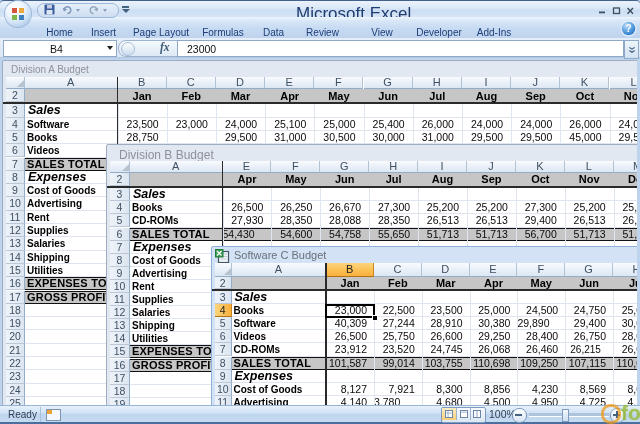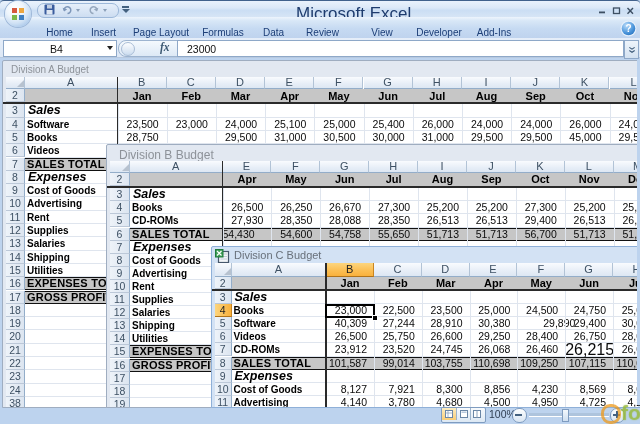--- a/index.html
+++ b/index.html
@@ -111,21 +111,21 @@
       <div class="ab" style="left:3px;top:269.4px;width:18px;height:12.3px;background:linear-gradient(90deg,#eef3f9,#dce5f0);border-right:1px solid #93adc9;border-bottom:1px solid #bcc8d8;color:#3d5063;font-size:10.5px;text-align:center;line-height:13.3px">20</div>
       <div class="ab" style="left:22px;top:281.7px;width:616px;height:1px;background:#dfe5ee"></div>
       <div class="ab" style="left:3px;top:282.7px;width:18px;height:12.3px;background:linear-gradient(90deg,#eef3f9,#dce5f0);border-right:1px solid #93adc9;border-bottom:1px solid #bcc8d8;color:#3d5063;font-size:10.5px;text-align:center;line-height:13.3px">21</div>
       <div class="ab" style="left:22px;top:295.0px;width:616px;height:1px;background:#dfe5ee"></div>
       <div class="ab" style="left:3px;top:296.0px;width:18px;height:12.3px;background:linear-gradient(90deg,#eef3f9,#dce5f0);border-right:1px solid #93adc9;border-bottom:1px solid #bcc8d8;color:#3d5063;font-size:10.5px;text-align:center;line-height:13.3px">22</div>
       <div class="ab" style="left:22px;top:308.3px;width:616px;height:1px;background:#dfe5ee"></div>
       <div class="ab" style="left:3px;top:309.3px;width:18px;height:12.3px;background:linear-gradient(90deg,#eef3f9,#dce5f0);border-right:1px solid #93adc9;border-bottom:1px solid #bcc8d8;color:#3d5063;font-size:10.5px;text-align:center;line-height:13.3px">23</div>
       <div class="ab" style="left:22px;top:321.6px;width:616px;height:1px;background:#dfe5ee"></div>
       <div class="ab" style="left:3px;top:322.6px;width:18px;height:12.3px;background:linear-gradient(90deg,#eef3f9,#dce5f0);border-right:1px solid #93adc9;border-bottom:1px solid #bcc8d8;color:#3d5063;font-size:10px;text-align:center;line-height:13.3px">24</div>
       <div class="ab" style="left:22px;top:334.9px;width:616px;height:1px;background:#dfe5ee"></div>
-      <div class="ab" style="left:3px;top:335.9px;width:18px;height:12.3px;background:linear-gradient(90deg,#eef3f9,#dce5f0);border-right:1px solid #93adc9;border-bottom:1px solid #bcc8d8;color:#3d5063;font-size:10.5px;text-align:center;line-height:13.3px">38</div>
+      <div class="ab" style="left:3px;top:335.9px;width:18px;height:12.3px;background:linear-gradient(90deg,#eef3f9,#dce5f0);border-right:1px solid #93adc9;border-bottom:1px solid #bcc8d8;color:#3d5063;font-size:10.5px;text-align:center;line-height:13.3px">25</div>
       <div class="ab" style="left:114.5px;top:43.3px;width:1px;height:302.7px;background:#dfe5ee"></div>
       <div class="ab" style="left:163.7px;top:43.3px;width:1px;height:302.7px;background:#dfe5ee"></div>
       <div class="ab" style="left:212.9px;top:43.3px;width:1px;height:302.7px;background:#dfe5ee"></div>
       <div class="ab" style="left:262.1px;top:43.3px;width:1px;height:302.7px;background:#dfe5ee"></div>
       <div class="ab" style="left:311.3px;top:43.3px;width:1px;height:302.7px;background:#dfe5ee"></div>
       <div class="ab" style="left:360.5px;top:43.3px;width:1px;height:302.7px;background:#dfe5ee"></div>
       <div class="ab" style="left:409.7px;top:43.3px;width:1px;height:302.7px;background:#dfe5ee"></div>
       <div class="ab" style="left:458.9px;top:43.3px;width:1px;height:302.7px;background:#dfe5ee"></div>
       <div class="ab" style="left:508.1px;top:43.3px;width:1px;height:302.7px;background:#dfe5ee"></div>
       <div class="ab" style="left:557.3px;top:43.3px;width:1px;height:302.7px;background:#dfe5ee"></div>
@@ -238,21 +238,21 @@
       <div class="ab" style="left:213.3px;top:43.19999999999999px;width:1px;height:218.8px;background:#dfe5ee"></div>
       <div class="ab" style="left:262.2px;top:43.19999999999999px;width:1px;height:218.8px;background:#dfe5ee"></div>
       <div class="ab" style="left:311.1px;top:43.19999999999999px;width:1px;height:218.8px;background:#dfe5ee"></div>
       <div class="ab" style="left:360.0px;top:43.19999999999999px;width:1px;height:218.8px;background:#dfe5ee"></div>
       <div class="ab" style="left:408.9px;top:43.19999999999999px;width:1px;height:218.8px;background:#dfe5ee"></div>
       <div class="ab" style="left:457.8px;top:43.19999999999999px;width:1px;height:218.8px;background:#dfe5ee"></div>
       <div class="ab" style="left:506.7px;top:43.19999999999999px;width:1px;height:218.8px;background:#dfe5ee"></div>
       <div class="ab" style="left:114.5px;top:16px;width:1.5px;height:246px;background:#2a2a2a"></div>
     </div>
 <div class="ab" style="left:211px;top:246px;width:429px;height:160px;overflow:hidden;background:#d3e2f4;border:1px solid #8fb0d8;border-radius:2px 2px 0 0;z-index:3">
-      <div class="ab" style="left:22px;top:2px;font-size:11px;color:#68707a;white-space:nowrap">Division C Budget</div>
+      <div class="ab" style="left:22px;top:2px;font-size:11px;color:#68707a;white-space:nowrap">Software C Budget</div>
       <svg class="ab" style="left:3px;top:2px" width="15" height="14" viewBox="0 0 15 14">
 <rect x="3.5" y="2.5" width="10" height="11" fill="#f2f5f8" stroke="#46586c" stroke-width="1.2"></rect>
 <path d="M5.5 5 H12 M5.5 7.5 H12 M5.5 10 H12" stroke="#c2ccd6" stroke-width="1"></path>
 <rect x="0.5" y="0.5" width="7.5" height="7.5" fill="#3e9e57" stroke="#1f7a3c"></rect>
 <path d="M2 2 L6.5 6.5 M6.5 2 L2 6.5" stroke="#fff" stroke-width="1.2"></path>
       </svg>
       <div class="ab" style="left:3px;top:16px;width:423px;height:144px;background:#fff"></div>
       <div class="ab" style="left:3px;top:16px;width:15.5px;height:12.5px;background:linear-gradient(#f9fbfe,#e7eef7 60%,#dde7f3);border-right:1px solid #b2c3d6;border-bottom:1px solid #93adc9;color:#3d5063;font-size:11px;text-align:center"></div>
       <div class="ab" style="left:11.5px;top:20.5px;width:0;height:0;border-left:7px solid transparent;border-bottom:7px solid #b7c2cf"></div>
       <div class="ab" style="left:19.5px;top:16px;width:93.69999999999999px;height:12.5px;background:linear-gradient(#f9fbfe,#e7eef7 60%,#dde7f3);border-right:1px solid #b2c3d6;border-bottom:1px solid #93adc9;color:#3d5063;font-size:11px;text-align:center;line-height:12.5px">A</div>
@@ -286,42 +286,42 @@
       <div class="ab" style="left:305.4px;top:57.1px;width:40.8px;height:13.1px;font-size:10.5px;text-align:right;line-height:13.1px;color:#0a0a0a">24,500</div>
       <div class="ab" style="left:353.2px;top:57.1px;width:40.8px;height:13.1px;font-size:10.5px;text-align:right;line-height:13.1px;color:#0a0a0a">24,750</div>
       <div class="ab" style="left:401.0px;top:57.1px;width:40.8px;height:13.1px;font-size:10.5px;text-align:right;line-height:13.1px;color:#0a0a0a">25,000</div>
       <div class="ab" style="left:3px;top:70.2px;width:15.5px;height:12.1px;background:linear-gradient(90deg,#eef3f9,#dce5f0);border-right:1px solid #93adc9;border-bottom:1px solid #bcc8d8;color:#3d5063;font-size:10.5px;text-align:center;line-height:13.1px">5</div>
       <div class="ab" style="left:19.5px;top:82.3px;width:409.5px;height:1px;background:#dfe5ee"></div>
       <div class="ab" style="left:21.5px;top:70.2px;font-weight:700;font-size:10px;line-height:13.1px;white-space:nowrap">Software</div>
       <div class="ab" style="left:114.2px;top:70.2px;width:40.8px;height:13.1px;font-size:10.5px;text-align:right;line-height:13.1px;color:#0a0a0a">40,309</div>
       <div class="ab" style="left:162.0px;top:70.2px;width:40.8px;height:13.1px;font-size:10.5px;text-align:right;line-height:13.1px;color:#0a0a0a">27,244</div>
       <div class="ab" style="left:209.8px;top:70.2px;width:40.8px;height:13.1px;font-size:10.5px;text-align:right;line-height:13.1px;color:#0a0a0a">28,910</div>
       <div class="ab" style="left:257.6px;top:70.2px;width:40.8px;height:13.1px;font-size:10.5px;text-align:right;line-height:13.1px;color:#0a0a0a">30,380</div>
-      <div class="ab" style="left:305.4px;top:70.2px;width:58px;height:13.1px;font-size:10.5px;text-align:right;line-height:13.1px;color:#0a0a0a">29,890</div>
+      <div class="ab" style="left:305.4px;top:70.2px;width:21px;height:13.1px;font-size:10.5px;text-align:right;line-height:13.1px;color:#0a0a0a">29,890</div>
       <div class="ab" style="left:353.2px;top:70.2px;width:40.8px;height:13.1px;font-size:10.5px;text-align:right;line-height:13.1px;color:#0a0a0a">29,400</div>
       <div class="ab" style="left:401.0px;top:70.2px;width:40.8px;height:13.1px;font-size:10.5px;text-align:right;line-height:13.1px;color:#0a0a0a">30,000</div>
       <div class="ab" style="left:3px;top:83.3px;width:15.5px;height:12.1px;background:linear-gradient(90deg,#eef3f9,#dce5f0);border-right:1px solid #93adc9;border-bottom:1px solid #bcc8d8;color:#3d5063;font-size:10.5px;text-align:center;line-height:13.1px">6</div>
       <div class="ab" style="left:19.5px;top:95.4px;width:409.5px;height:1px;background:#dfe5ee"></div>
       <div class="ab" style="left:21.5px;top:83.3px;font-weight:700;font-size:10px;line-height:13.1px;white-space:nowrap">Videos</div>
       <div class="ab" style="left:114.2px;top:83.3px;width:40.8px;height:13.1px;font-size:10.5px;text-align:right;line-height:13.1px;color:#0a0a0a">26,500</div>
       <div class="ab" style="left:162.0px;top:83.3px;width:40.8px;height:13.1px;font-size:10.5px;text-align:right;line-height:13.1px;color:#0a0a0a">25,750</div>
       <div class="ab" style="left:209.8px;top:83.3px;width:40.8px;height:13.1px;font-size:10.5px;text-align:right;line-height:13.1px;color:#0a0a0a">26,600</div>
       <div class="ab" style="left:257.6px;top:83.3px;width:40.8px;height:13.1px;font-size:10.5px;text-align:right;line-height:13.1px;color:#0a0a0a">29,250</div>
       <div class="ab" style="left:305.4px;top:83.3px;width:40.8px;height:13.1px;font-size:10.5px;text-align:right;line-height:13.1px;color:#0a0a0a">28,400</div>
       <div class="ab" style="left:353.2px;top:83.3px;width:40.8px;height:13.1px;font-size:10.5px;text-align:right;line-height:13.1px;color:#0a0a0a">26,750</div>
       <div class="ab" style="left:401.0px;top:83.3px;width:40.8px;height:13.1px;font-size:10.5px;text-align:right;line-height:13.1px;color:#0a0a0a">28,000</div>
       <div class="ab" style="left:3px;top:96.4px;width:15.5px;height:12.1px;background:linear-gradient(90deg,#eef3f9,#dce5f0);border-right:1px solid #93adc9;border-bottom:1px solid #bcc8d8;color:#3d5063;font-size:10.5px;text-align:center;line-height:13.1px">7</div>
       <div class="ab" style="left:19.5px;top:108.5px;width:409.5px;height:1px;background:#dfe5ee"></div>
       <div class="ab" style="left:21.5px;top:96.4px;font-weight:700;font-size:10px;line-height:13.1px;white-space:nowrap">CD-ROMs</div>
       <div class="ab" style="left:114.2px;top:96.4px;width:40.8px;height:13.1px;font-size:10.5px;text-align:right;line-height:13.1px;color:#0a0a0a">23,912</div>
       <div class="ab" style="left:162.0px;top:96.4px;width:40.8px;height:13.1px;font-size:10.5px;text-align:right;line-height:13.1px;color:#0a0a0a">23,520</div>
       <div class="ab" style="left:209.8px;top:96.4px;width:40.8px;height:13.1px;font-size:10.5px;text-align:right;line-height:13.1px;color:#0a0a0a">24,745</div>
       <div class="ab" style="left:257.6px;top:96.4px;width:40.8px;height:13.1px;font-size:10.5px;text-align:right;line-height:13.1px;color:#0a0a0a">26,068</div>
       <div class="ab" style="left:305.4px;top:96.4px;width:40.8px;height:13.1px;font-size:10.5px;text-align:right;line-height:13.1px;color:#0a0a0a">26,460</div>
-      <div class="ab" style="left:353.2px;top:96.4px;width:40.8px;height:13.1px;font-size:16px;text-align:center;line-height:13.1px;color:#0a0a0a">26,215</div>
+      <div class="ab" style="left:353.2px;top:96.4px;width:40.8px;height:13.1px;font-size:10px;text-align:center;line-height:13.1px;color:#0a0a0a">26,215</div>
       <div class="ab" style="left:401.0px;top:96.4px;width:40.8px;height:13.1px;font-size:10.5px;text-align:right;line-height:13.1px;color:#0a0a0a">26,000</div>
       <div class="ab" style="left:19.5px;top:109.5px;width:409.5px;height:13.1px;background:#c6c6c6;border-top:1px solid #111;border-bottom:1px solid #111;box-sizing:border-box"></div>
       <div class="ab" style="left:3px;top:109.5px;width:15.5px;height:12.1px;background:linear-gradient(90deg,#eef3f9,#dce5f0);border-right:1px solid #93adc9;border-bottom:1px solid #bcc8d8;color:#3d5063;font-size:10.5px;text-align:center;line-height:13.1px">8</div>
       <div class="ab" style="left:21.5px;top:109.5px;font-weight:700;font-size:11px;letter-spacing:.2px;line-height:13.1px;white-space:nowrap">SALES TOTAL</div>
       <div class="ab" style="left:114.2px;top:109.5px;width:40.8px;height:13.1px;font-size:10.5px;text-align:right;line-height:13.1px;color:#0a0a0a">101,587</div>
       <div class="ab" style="left:162.0px;top:109.5px;width:40.8px;height:13.1px;font-size:10.5px;text-align:right;line-height:13.1px;color:#0a0a0a">99,014</div>
       <div class="ab" style="left:209.8px;top:109.5px;width:40.8px;height:13.1px;font-size:10.5px;text-align:right;line-height:13.1px;color:#0a0a0a">103,755</div>
       <div class="ab" style="left:257.6px;top:109.5px;width:40.8px;height:13.1px;font-size:10.5px;text-align:right;line-height:13.1px;color:#0a0a0a">110,698</div>
       <div class="ab" style="left:305.4px;top:109.5px;width:40.8px;height:13.1px;font-size:10.5px;text-align:right;line-height:13.1px;color:#0a0a0a">109,250</div>
       <div class="ab" style="left:353.2px;top:109.5px;width:40.8px;height:13.1px;font-size:10.5px;text-align:right;line-height:13.1px;color:#0a0a0a">107,115</div>
@@ -336,37 +336,44 @@
       <div class="ab" style="left:162.0px;top:135.7px;width:40.8px;height:13.1px;font-size:10.5px;text-align:right;line-height:13.1px;color:#0a0a0a">7,921</div>
       <div class="ab" style="left:209.8px;top:135.7px;width:40.8px;height:13.1px;font-size:10.5px;text-align:right;line-height:13.1px;color:#0a0a0a">8,300</div>
       <div class="ab" style="left:257.6px;top:135.7px;width:40.8px;height:13.1px;font-size:10.5px;text-align:right;line-height:13.1px;color:#0a0a0a">8,856</div>
       <div class="ab" style="left:305.4px;top:135.7px;width:40.8px;height:13.1px;font-size:10.5px;text-align:right;line-height:13.1px;color:#0a0a0a">4,230</div>
       <div class="ab" style="left:353.2px;top:135.7px;width:40.8px;height:13.1px;font-size:10.5px;text-align:right;line-height:13.1px;color:#0a0a0a">8,569</div>
       <div class="ab" style="left:401.0px;top:135.7px;width:40.8px;height:13.1px;font-size:10.5px;text-align:right;line-height:13.1px;color:#0a0a0a">8,000</div>
       <div class="ab" style="left:3px;top:148.8px;width:15.5px;height:12.1px;background:linear-gradient(90deg,#eef3f9,#dce5f0);border-right:1px solid #93adc9;border-bottom:1px solid #bcc8d8;color:#3d5063;font-size:10.5px;text-align:center;line-height:13.1px">11</div>
       <div class="ab" style="left:19.5px;top:160.9px;width:409.5px;height:1px;background:#dfe5ee"></div>
       <div class="ab" style="left:21.5px;top:148.8px;font-weight:700;font-size:10px;line-height:13.1px;white-space:nowrap">Advertising</div>
       <div class="ab" style="left:114.2px;top:148.8px;width:40.8px;height:13.1px;font-size:10.5px;text-align:right;line-height:13.1px;color:#0a0a0a">4,140</div>
-      <div class="ab" style="left:162.0px;top:148.8px;width:40.8px;height:13.1px;font-size:10.5px;text-align:right;line-height:13.1px;color:#0a0a0a">3,780</div>
+      <div class="ab" style="left:162.0px;top:148.8px;width:40.8px;height:13.1px;font-size:10.5px;line-height:13.1px;color:#0a0a0a">3,780</div>
       <div class="ab" style="left:209.8px;top:148.8px;width:40.8px;height:13.1px;font-size:10.5px;text-align:right;line-height:13.1px;color:#0a0a0a">4,680</div>
       <div class="ab" style="left:257.6px;top:148.8px;width:40.8px;height:13.1px;font-size:10.5px;text-align:right;line-height:13.1px;color:#0a0a0a">4,500</div>
       <div class="ab" style="left:305.4px;top:148.8px;width:40.8px;height:13.1px;font-size:10.5px;text-align:right;line-height:13.1px;color:#0a0a0a">4,950</div>
       <div class="ab" style="left:353.2px;top:148.8px;width:40.8px;height:13.1px;font-size:10.5px;text-align:right;line-height:13.1px;color:#0a0a0a">4,725</div>
       <div class="ab" style="left:401.0px;top:148.8px;width:40.8px;height:13.1px;font-size:10.5px;text-align:right;line-height:13.1px;color:#0a0a0a">4,200</div>
       <div class="ab" style="left:114.2px;top:44px;width:1px;height:116px;background:#dfe5ee"></div>
       <div class="ab" style="left:162.0px;top:44px;width:1px;height:116px;background:#dfe5ee"></div>
       <div class="ab" style="left:209.8px;top:44px;width:1px;height:116px;background:#dfe5ee"></div>
       <div class="ab" style="left:257.6px;top:44px;width:1px;height:116px;background:#dfe5ee"></div>
       <div class="ab" style="left:305.4px;top:44px;width:1px;height:116px;background:#dfe5ee"></div>
       <div class="ab" style="left:353.2px;top:44px;width:1px;height:116px;background:#dfe5ee"></div>
       <div class="ab" style="left:401.0px;top:44px;width:1px;height:116px;background:#dfe5ee"></div>
       <div class="ab" style="left:113.2px;top:16px;width:1.5px;height:144px;background:#2a2a2a"></div>
       <div class="ab" style="left:112.5px;top:56.5px;width:50.5px;height:14.2px;border:2px solid #000;box-sizing:border-box"></div>
       <div class="ab" style="left:160.0px;top:67.7px;width:4px;height:4px;background:#000;border:1px solid #fff"></div>
     </div>
+<div class="ab" style="left:0;top:405px;width:640px;height:19px;z-index:50;
+background:linear-gradient(#e7f1fb,#cfe2f4 45%,#bdd5ee 50%,#c6dbf0);border-top:1px solid #98b4d4;border-bottom:2px solid #4a6f9e;box-sizing:border-box">
+<div class="ab" style="left:8px;top:3px;font-size:10px;color:#2f3e52">Ready</div>
+<div class="ab" style="left:40px;top:1px;width:1px;height:15px;background:#a8c0da"></div>
+<div class="ab" style="left:46px;top:3px;width:13px;height:10px;background:#f4f8fc;border:1px solid #7d95b2"></div>
+<div class="ab" style="left:47px;top:4px;width:5px;height:4px;background:#e8a33d"></div>
+</div>
 <div class="ab" style="left:441px;top:407px;width:43px;height:14px;z-index:51;border:1px solid #7f9cc0;border-radius:2px;background:linear-gradient(#f7fafd,#dce8f4)"></div>
 <div class="ab" style="left:442px;top:408px;width:14px;height:12px;z-index:52;background:linear-gradient(#fdeec3,#f9cd76);border-right:1px solid #9eb4cc"></div>
 <div class="ab" style="left:457px;top:408px;width:13px;height:12px;z-index:52;border-right:1px solid #9eb4cc"></div>
 <svg class="ab" style="left:445px;top:410px;z-index:53" width="8" height="8" viewBox="0 0 8 8">
 <rect x="0.5" y="0.5" width="7" height="7" fill="#fff" stroke="#6a86a6"></rect>
 <path d="M0.5 3 H7.5 M3 0.5 V7.5" stroke="#8aa2bd" stroke-width="0.8"></path>
     </svg>
 <svg class="ab" style="left:459.5px;top:410px;z-index:53" width="8" height="8" viewBox="0 0 8 8">
 <rect x="0.5" y="0.5" width="7" height="7" fill="#fff" stroke="#6a86a6"></rect>
 <rect x="1.5" y="1.5" width="5" height="1.5" fill="#b9cade"></rect>

